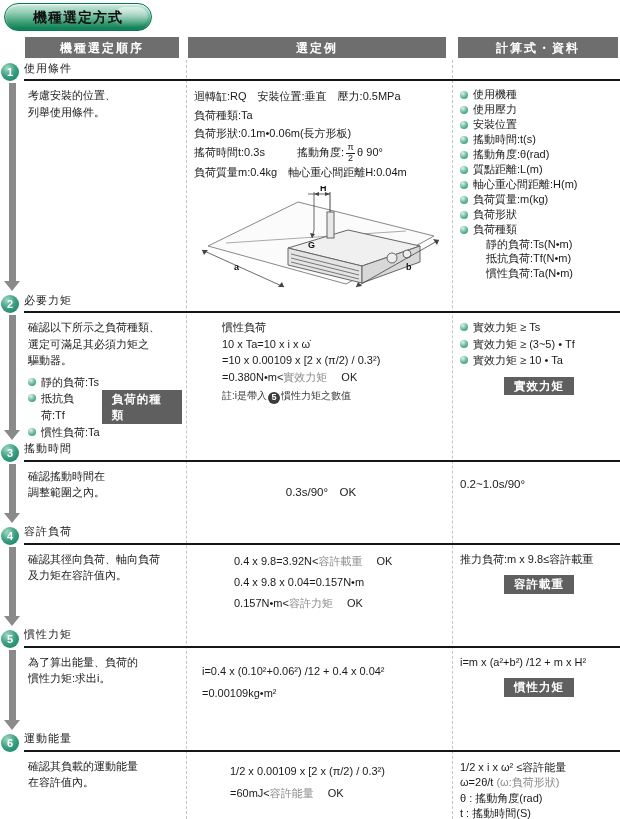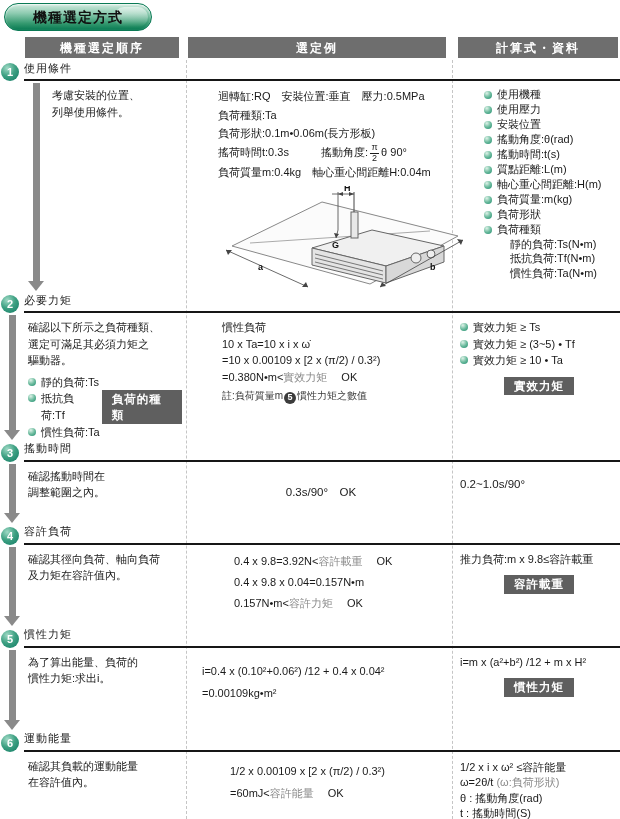--- a/index.html
+++ b/index.html
@@ -79,21 +79,21 @@
   .mid-s1 .fline{line-height:1.7;}
   .mid-center{text-align:center;padding-top:22px;font-size:11.5px;}
   .right-center{text-align:left;padding-top:14px;font-size:11.5px;}
   .mid-s2{padding-left:36px;}
   .mid-s4{padding-left:48px;line-height:1.9;}
   .mid-s5{padding-left:16px;line-height:2.0;padding-top:12px;}
   .mid-s6{padding-left:44px;line-height:2.0;padding-top:8px;}
   .r-list{line-height:1.36;}
   .s6r{line-height:1.4;padding-top:8px;}
 
-  .s1 .sec-body{min-height:206px;padding-left:24px;}
+  .s1 .sec-body{min-height:206px;}
   .s2 .sec-body{min-height:112px;}
   .s3 .sec-body{min-height:62px;}
   .s4 .sec-body{min-height:82px;}
   .s5 .sec-body{min-height:83px;}
   .s6 .sec-body{min-height:78px;}
 
   .diagram{margin:4px 0 0 2px;}
 </style>
 </head>
 <body>
@@ -186,25 +186,25 @@
         <div class="brow">
             <span class="gdot"></span>
             <span>使用壓力</span>
           </div>
         <div class="brow">
             <span class="gdot"></span>
             <span>安裝位置</span>
           </div>
         <div class="brow">
             <span class="gdot"></span>
+            <span>搖動時間:t(s)</span>
+          </div>
+        <div class="brow">
+            <span class="gdot"></span>
             <span>搖動角度:θ(rad)</span>
-          </div>
-        <div class="brow">
-            <span class="gdot"></span>
-            <span>搖動時間:t(s)</span>
           </div>
         <div class="brow">
             <span class="gdot"></span>
             <span>質點距離:L(m)</span>
           </div>
         <div class="brow">
             <span class="gdot"></span>
             <span>軸心重心間距離:H(m)</span>
           </div>
         <div class="brow">
@@ -252,21 +252,21 @@
         <div class="brow">
             <span class="gdot"></span>
             <span>慣性負荷:Ta</span>
           </div>
       </div>
       <div class="cell-m mid-s2">
         <div>慣性負荷</div>
         <div>10 x Ta=10 x i x ω̇</div>
         <div>=10 x 0.00109 x [2 x (π/2) / 0.3²)</div>
         <div><span>=0.380N•m&lt;</span><span class="gray">實效力矩</span><span class="ok">OK</span></div>
-        <div class="note"><span>註:負荷質量m</span><span class="ncirc">5</span><span>慣性力矩之數值</span></div>
+        <div class="note"><span>註:i是帶入</span><span class="ncirc">5</span><span>慣性力矩之數值</span></div>
       </div>
       <div class="cell-r">
         <div class="brow">
             <span class="gdot"></span>
             <span>實效力矩 ≥ Ts</span>
           </div>
         <div class="brow">
             <span class="gdot"></span>
             <span>實效力矩 ≥ (3~5) • Tf</span>
           </div>

